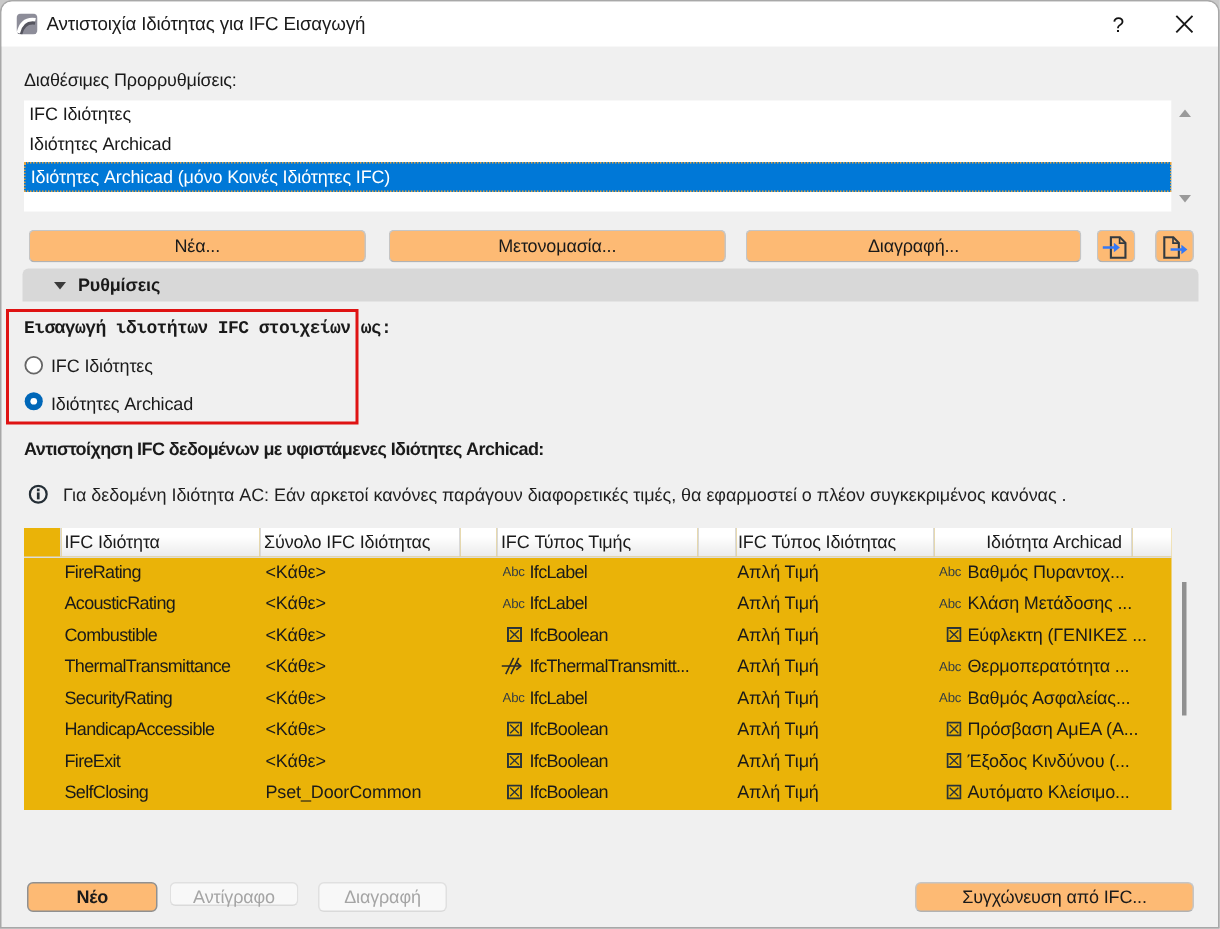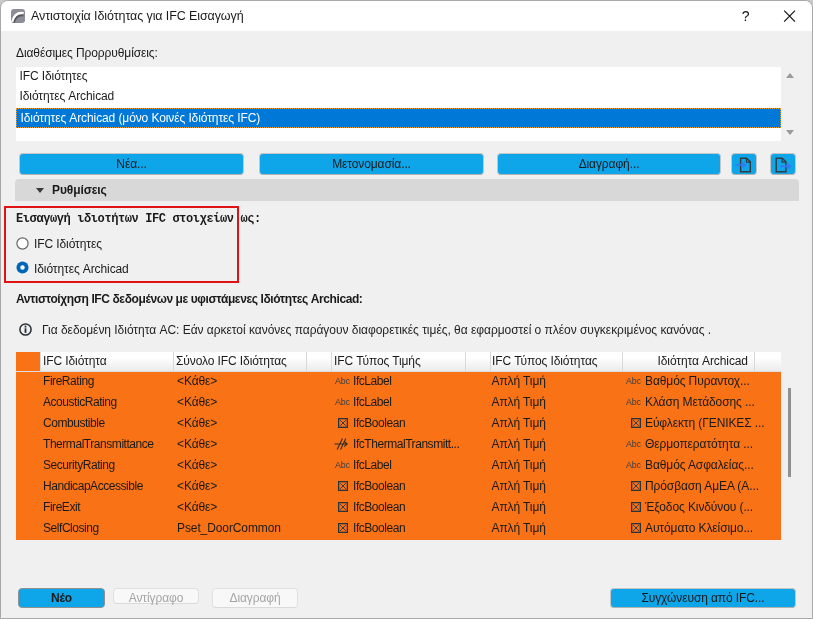--- a/index.html
+++ b/index.html
@@ -18,36 +18,36 @@
   .list { position:absolute; left:15px; top:66px; width:765px; height:74px; background:#ffffff; }
   .li { position:absolute; left:0; width:100%; height:20px; line-height:19px; font-size:12px;
     color:#1a1a1a; padding-left:3.5px; white-space:nowrap; }
   .li.sel { background:#0078d7; color:#ffffff; border:1px dotted #e8a33d; line-height:18px; }
   .vtrack { position:absolute; left:780px; top:66px; width:17px; height:74px; background:#f0f0f0; }
   .arr-up { position:absolute; left:785px; top:72px; width:0; height:0;
     border-left:4px solid transparent; border-right:4px solid transparent; border-bottom:5.5px solid #9a9a9a; }
   .arr-dn { position:absolute; left:785px; top:129px; width:0; height:0;
     border-left:4px solid transparent; border-right:4px solid transparent; border-top:5.5px solid #9a9a9a; }
   
-  .btn { position:absolute; height:22px; background:#0ea5e9; border:1px solid #c5c5c5; border-bottom-color:#b2b2b2;
+  .btn { position:absolute; height:22px; background:#fdba74; border:1px solid #c5c5c5; border-bottom-color:#b2b2b2;
     border-radius:4px; font-size:12px; color:#1a1a1a; text-align:center; line-height:20px; }
   .btn.dis { background:#f8f8f8; border-color:#e0e0e0; border-bottom-color:#dadada; color:#a5a5a5; }
   
   .band { position:absolute; left:14px; top:178px; width:784px; height:22px; background:#d8d8d8;
     border-radius:4px 4px 0 0; }
   .band .tri { position:absolute; left:21px; top:9px; width:0; height:0;
     border-left:4.5px solid transparent; border-right:4.5px solid transparent; border-top:5px solid #3a3a3a; }
   .band .t { position:absolute; left:37px; top:4px; font-size:12px; font-weight:bold; color:#1a1a1a; }
   
   .redbox { position:absolute; left:3px; top:205px; width:235px; height:77px; border:2.5px solid #df1313; }
   .radio { position:absolute; width:13px; height:13px; }
   
   .note { position:absolute; left:41px; top:322px; font-size:12px; color:#1f1f1f; white-space:nowrap; letter-spacing:-0.03px; }
   
-  .tbl { position:absolute; left:15px; top:351px; width:778px; height:188px; background:#f97316; }
+  .tbl { position:absolute; left:15px; top:351px; width:778px; height:188px; background:#eab308; }
   .th { position:absolute; top:0; height:18.5px; background:linear-gradient(#ffffff 30%, #ebebeb); border-left:1px solid #d9d9d9;
     font-size:12px; color:#1a1a1a; line-height:19px; padding-left:4px; white-space:nowrap; }
   .hline { position:absolute; left:0; top:18.5px; width:765px; height:1px; background:#dcdcdc; }
   .cell.lat { letter-spacing:-0.45px; }
   .cell { position:absolute; font-size:12px; color:#1a1a1a; height:21px; line-height:21px; white-space:nowrap; }
   .ticon { position:absolute; }
   .ttrack { position:absolute; left:780px; top:351px; width:17px; height:188px; background:#f0f0f0; }
   .thumb { position:absolute; left:787px; top:387px; width:3px; height:89px; background:#909090; }
 </style>
 </head>

